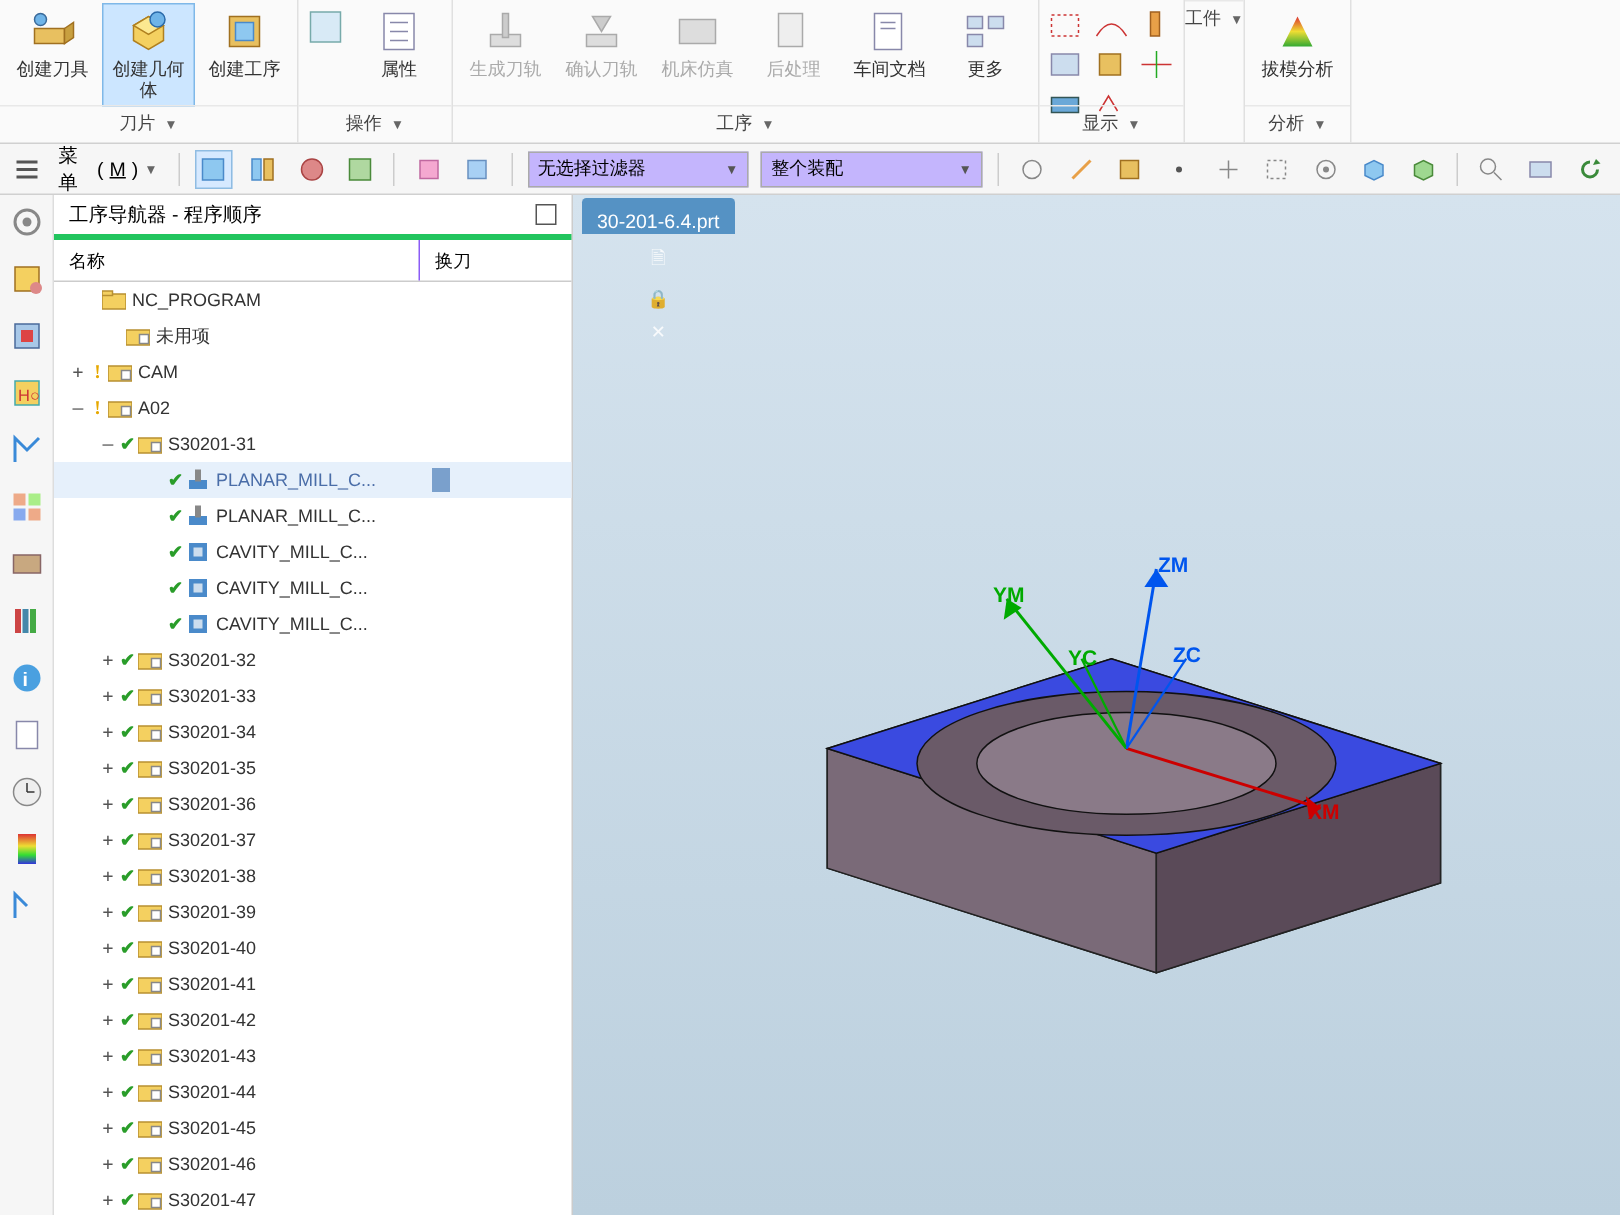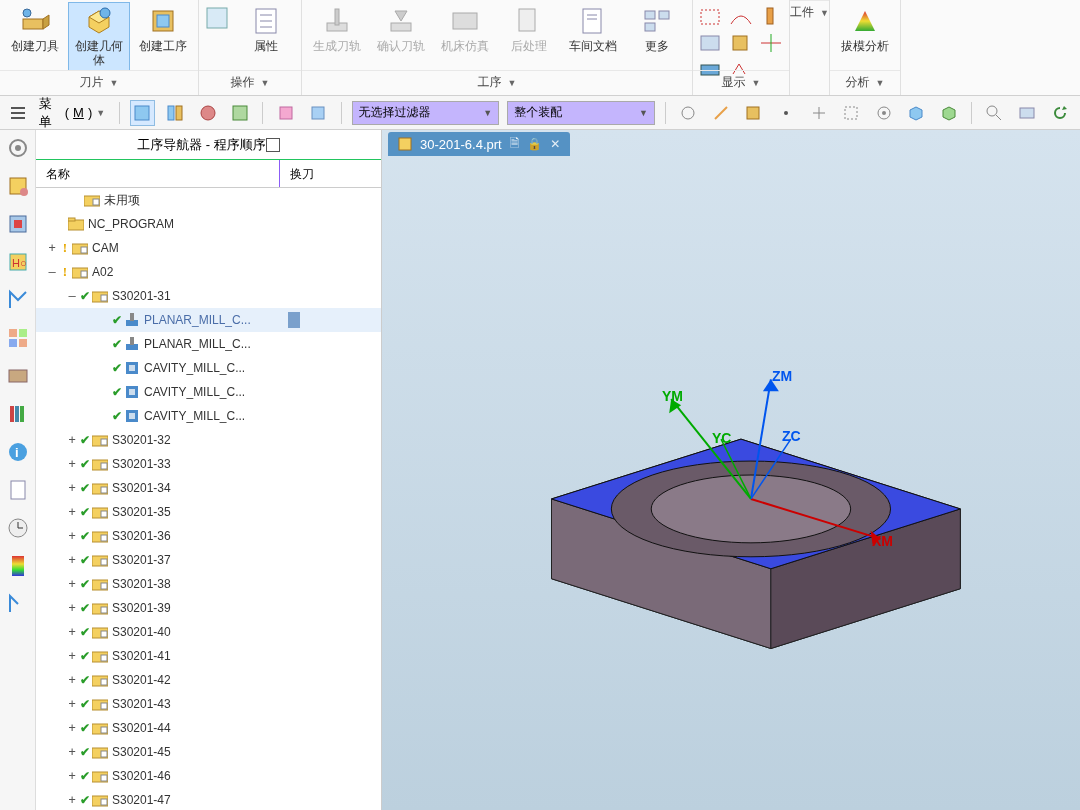--- a/index.html
+++ b/index.html
@@ -27,41 +27,41 @@
 .menu-label u{text-decoration:underline;}
 .sep { width:1px; height:22px; background:#ccc; margin:0 2px;}
 .combo { height:24px; border:1px solid #aaa; background:#c4b5fd; display:flex; align-items:center; justify-content:space-between; padding:0 6px; font-size:12px;}
 .combo .tri{font-size:9px;color:#555;}
 
 
 .main { display:flex; height:calc(810px - 96px - 34px); }
 .side-rail { width:36px; background:#f6f6f6; border-right:1px solid #ddd; display:flex; flex-direction:column; align-items:center; padding-top:6px; gap:14px;}
 .side-rail .ritem { width:24px; height:24px;}
 .nav-panel { width:346px; background:#fff; border-right:1px solid #ccc; display:flex; flex-direction:column;}
-.nav-header { height:30px; display:flex; align-items:center; justify-content:center; padding:0 10px; border-bottom:1px solid #22c55e; font-size:13px;}
+.nav-header { height:30px; display:flex; align-items:center; justify-content:space-between; padding:0 10px; border-bottom:4px solid #22c55e; font-size:13px;}
 .nav-header .boxicon{width:14px;height:14px;border:1px solid #555;}
 .nav-cols { height:28px; display:flex; border-bottom:1px solid #ccc;}
 .nav-cols .col1{width:244px; padding:6px 10px; border-right:1px solid #8b5cf6; font-size:12px;}
 .nav-cols .col2{flex:1; padding:6px 10px; font-size:12px;}
 .tree { flex:1; overflow:auto;}
 .tree-row { display:flex; align-items:center; height:24px; position:relative;}
 .tree-row.selected { background:#e6f0fb;}
 .tree-row .col2cell{position:absolute; left:252px; top:4px; width:12px; height:16px; background:#7aa0cc;}
 .indent { display:inline-block;}
 .exp { width:12px; text-align:center; color:#555; cursor:pointer; font-family:monospace;}
 .status-dot{width:14px;height:14px;display:inline-flex;align-items:center;justify-content:center;}
 .folder-icon{width:16px;height:14px;}
 .op-icon{width:16px;height:16px;}
 .row-label{font-size:12px; padding-left:4px; color:#333;}
 .row-label.link{color:#4a6da8;}
 
 
 .viewport { flex:1; background:linear-gradient(#d5e3ee,#bcd0de); position:relative;}
 .tab-bar { height:28px; display:flex; align-items:center;}
-.file-tab { background:#5592c4; color:#fff; height:24px; display:flex; align-items:center; padding:0 10px; gap:8px; font-size:13px; border-radius:3px 3px 0 0; margin-left:6px;}
+.file-tab { background:#5592c4; color:#fff; height:24px; display:flex; align-items:center; padding:0 10px; gap:8px; font-size:13px; border-radius:3px 3px 0 0; margin-left:6px;flex-direction:column;}
 .file-tab .ico{width:14px;height:14px;}
 .file-tab .ctrl{opacity:.85; font-size:12px;}
 .canvas{position:absolute; top:28px; left:0; right:0; bottom:0;}
 .axis-label{position:absolute; font-weight:bold; font-size:14px;}
 .axis-label.xm{color:#c00;margin-top:30px;} .axis-label.ym{color:#0a0;} .axis-label.zm{color:#05e;}
 .axis-label.yc{color:#0a0;} .axis-label.zc{color:#05e;}
 
 
 .svgicon{display:block;}
 .green-check::before{content:"✔"; color:#2a9d2a; font-weight:bold; font-size:12px;}
@@ -425,38 +425,38 @@
     <div class="nav-header">
       <span>工序导航器 - 程序顺序</span>
       <span class="boxicon"></span>
     </div>
     <div class="nav-cols">
       <div class="col1">名称</div>
       <div class="col2">换刀</div>
     </div>
     <div class="tree" id="tree">
         <div class="tree-row">
+          <span class="indent" style="width:6px"></span>
+          <span class="exp"></span>
+          <span class="status-dot"></span>
+          <svg class="folder-icon svgicon" viewBox="0 0 16 14">
+            <rect x="0" y="3" width="16" height="10" fill="#f4d060" stroke="#b89030"></rect>
+            <rect x="0" y="1" width="7" height="3" fill="#f4d060" stroke="#b89030"></rect>
+          </svg>
+          <span class="row-label">NC_PROGRAM</span>
+        </div>
+        <div class="tree-row">
           <span class="indent" style="width:22px"></span>
           <span class="exp"></span>
           <span class="status-dot"></span>
           <svg class="folder-icon svgicon" viewBox="0 0 16 14">
             <rect x="0" y="3" width="16" height="10" fill="#f4d060" stroke="#b89030"></rect>
             <rect x="9" y="6" width="6" height="6" fill="#fff" stroke="#888"></rect>
           </svg>
           <span class="row-label">未用项</span>
-        </div>
-        <div class="tree-row">
-          <span class="indent" style="width:6px"></span>
-          <span class="exp"></span>
-          <span class="status-dot"></span>
-          <svg class="folder-icon svgicon" viewBox="0 0 16 14">
-            <rect x="0" y="3" width="16" height="10" fill="#f4d060" stroke="#b89030"></rect>
-            <rect x="0" y="1" width="7" height="3" fill="#f4d060" stroke="#b89030"></rect>
-          </svg>
-          <span class="row-label">NC_PROGRAM</span>
         </div>
         <div class="tree-row">
           <span class="indent" style="width:10px"></span>
           <span class="exp">+</span>
           <span class="status-dot yellow-bang"></span>
           <svg class="folder-icon svgicon" viewBox="0 0 16 14">
             <rect x="0" y="3" width="16" height="10" fill="#f4d060" stroke="#b89030"></rect>
             <rect x="9" y="6" width="6" height="6" fill="#fff" stroke="#888"></rect>
           </svg>
           <span class="row-label">CAM</span>

